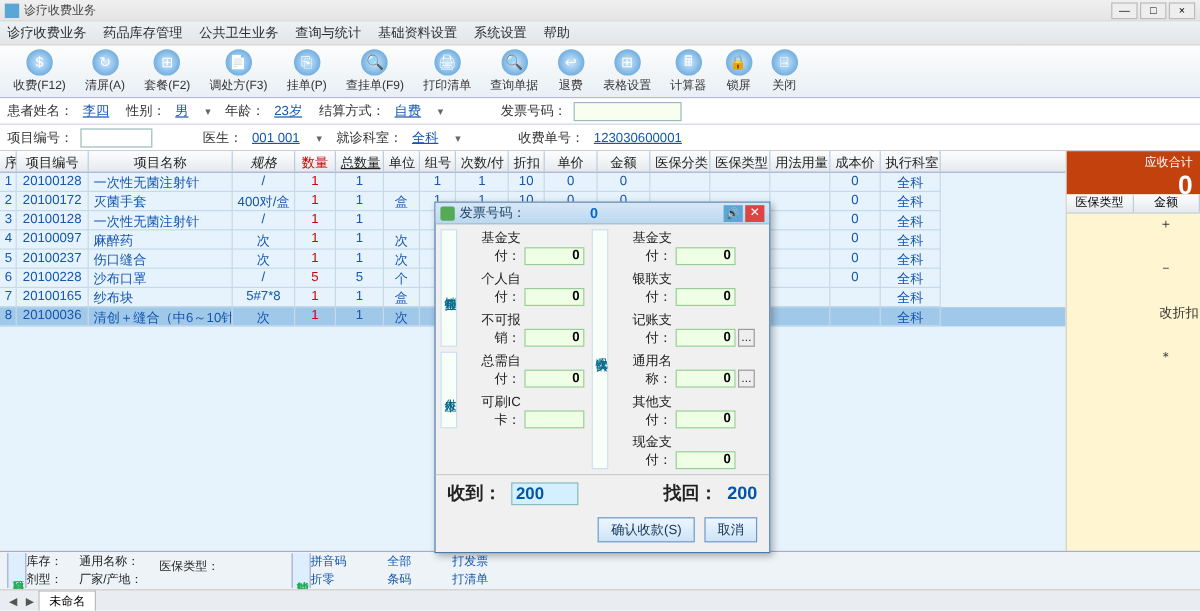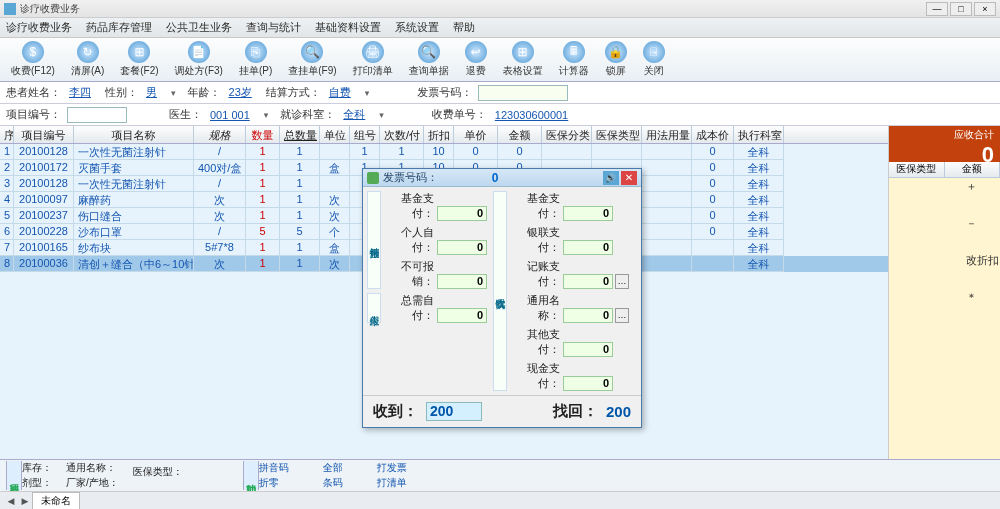--- a/index.html
+++ b/index.html
@@ -432,20 +432,24 @@
             </div>
           </div>
       </div>
       <div style="display:flex">
         <div class="vcol">个人应付</div>
         <div class="vrows" id="dlg-l2">
             <div class="vrow">
               <span class="vl">总需自付：</span>
               <span class="vi">0</span>
             </div>
+            <div class="vrow">
+              <span class="vl">可刷IC卡：</span>
+              <span class="vi"></span>
+            </div>
           </div>
       </div>
     </div>
     <div style="display:flex;margin-left:6px;">
       <div class="vcol">实收情况</div>
       <div class="vrows" id="dlg-r">
           <div class="vrow">
             <span class="vl">基金支付：</span>
             <span class="vi">0</span>
           </div>
@@ -474,13 +478,17 @@
         </div>
     </div>
   </div>
   <div class="payrow">
     <span class="pl">收到：</span>
     <span class="pi">200</span>
     <span style="flex:1"></span>
     <span class="pl">找回：</span>
     <span class="pc">200</span>
   </div>
+  <div class="dlg-btns">
+    <div class="dlg-btn">确认收款(S)</div>
+    <div class="dlg-btn">取消</div>
+  </div>
 </div>
 
 </body></html>

